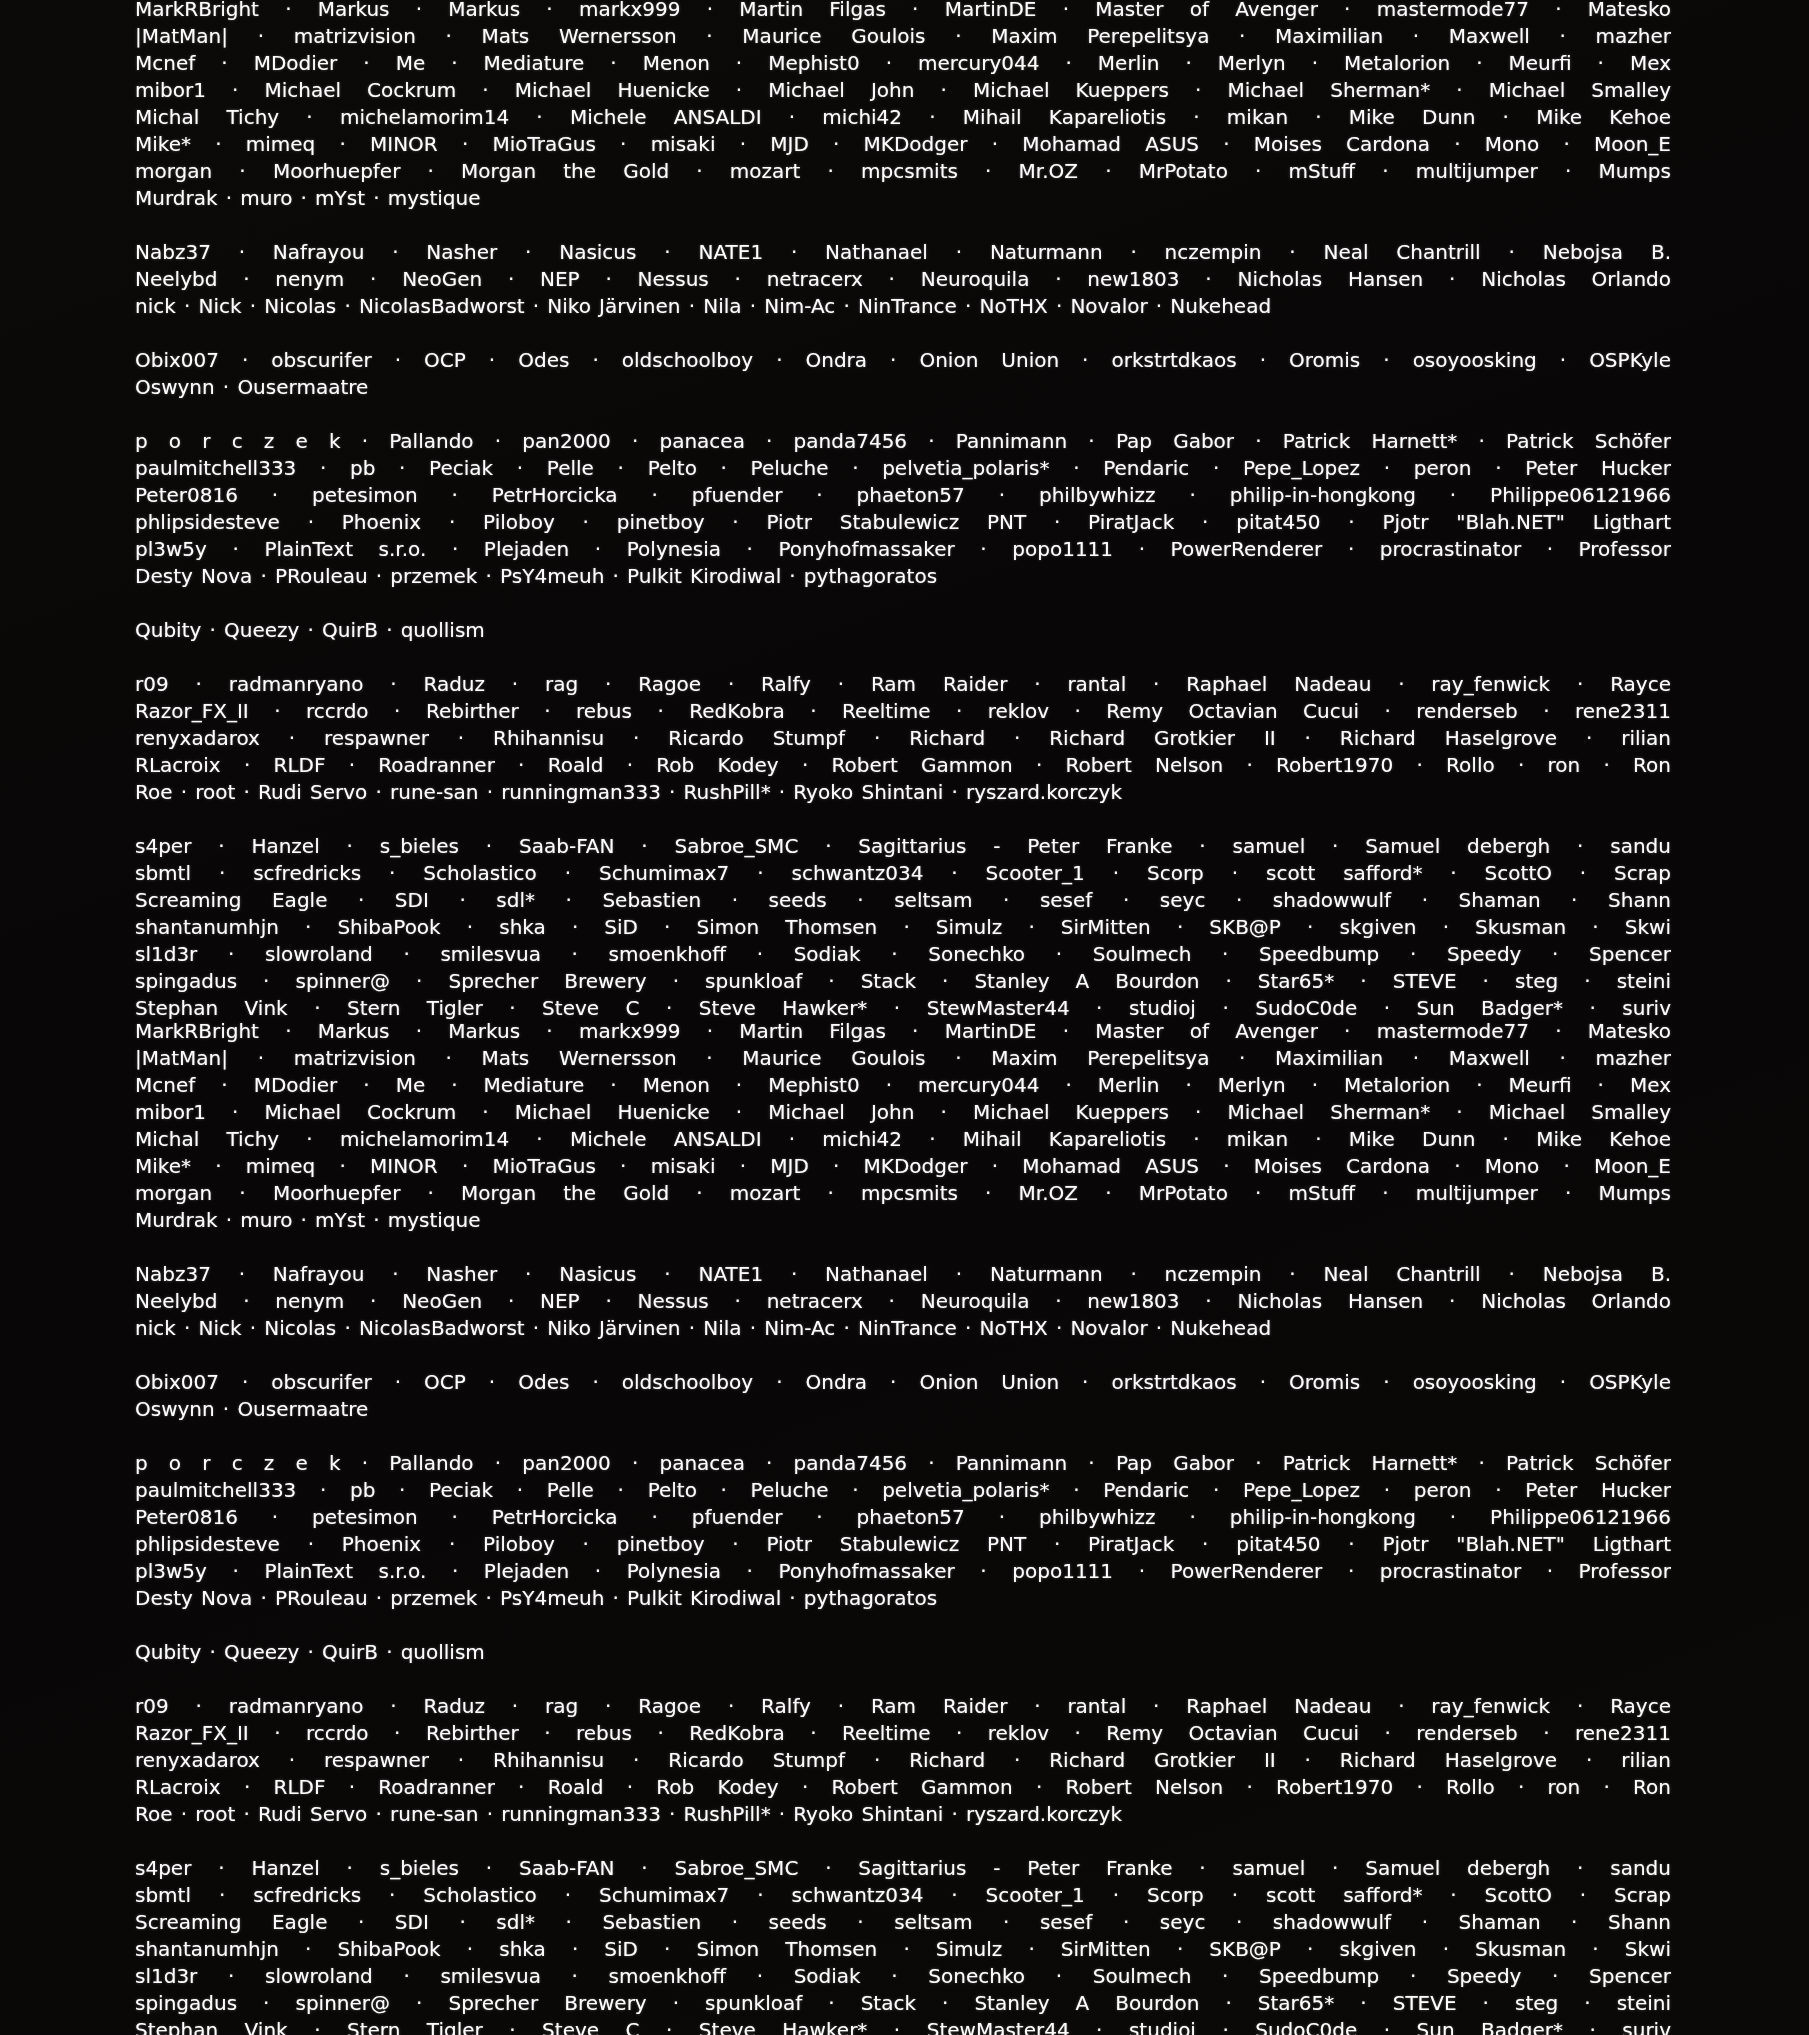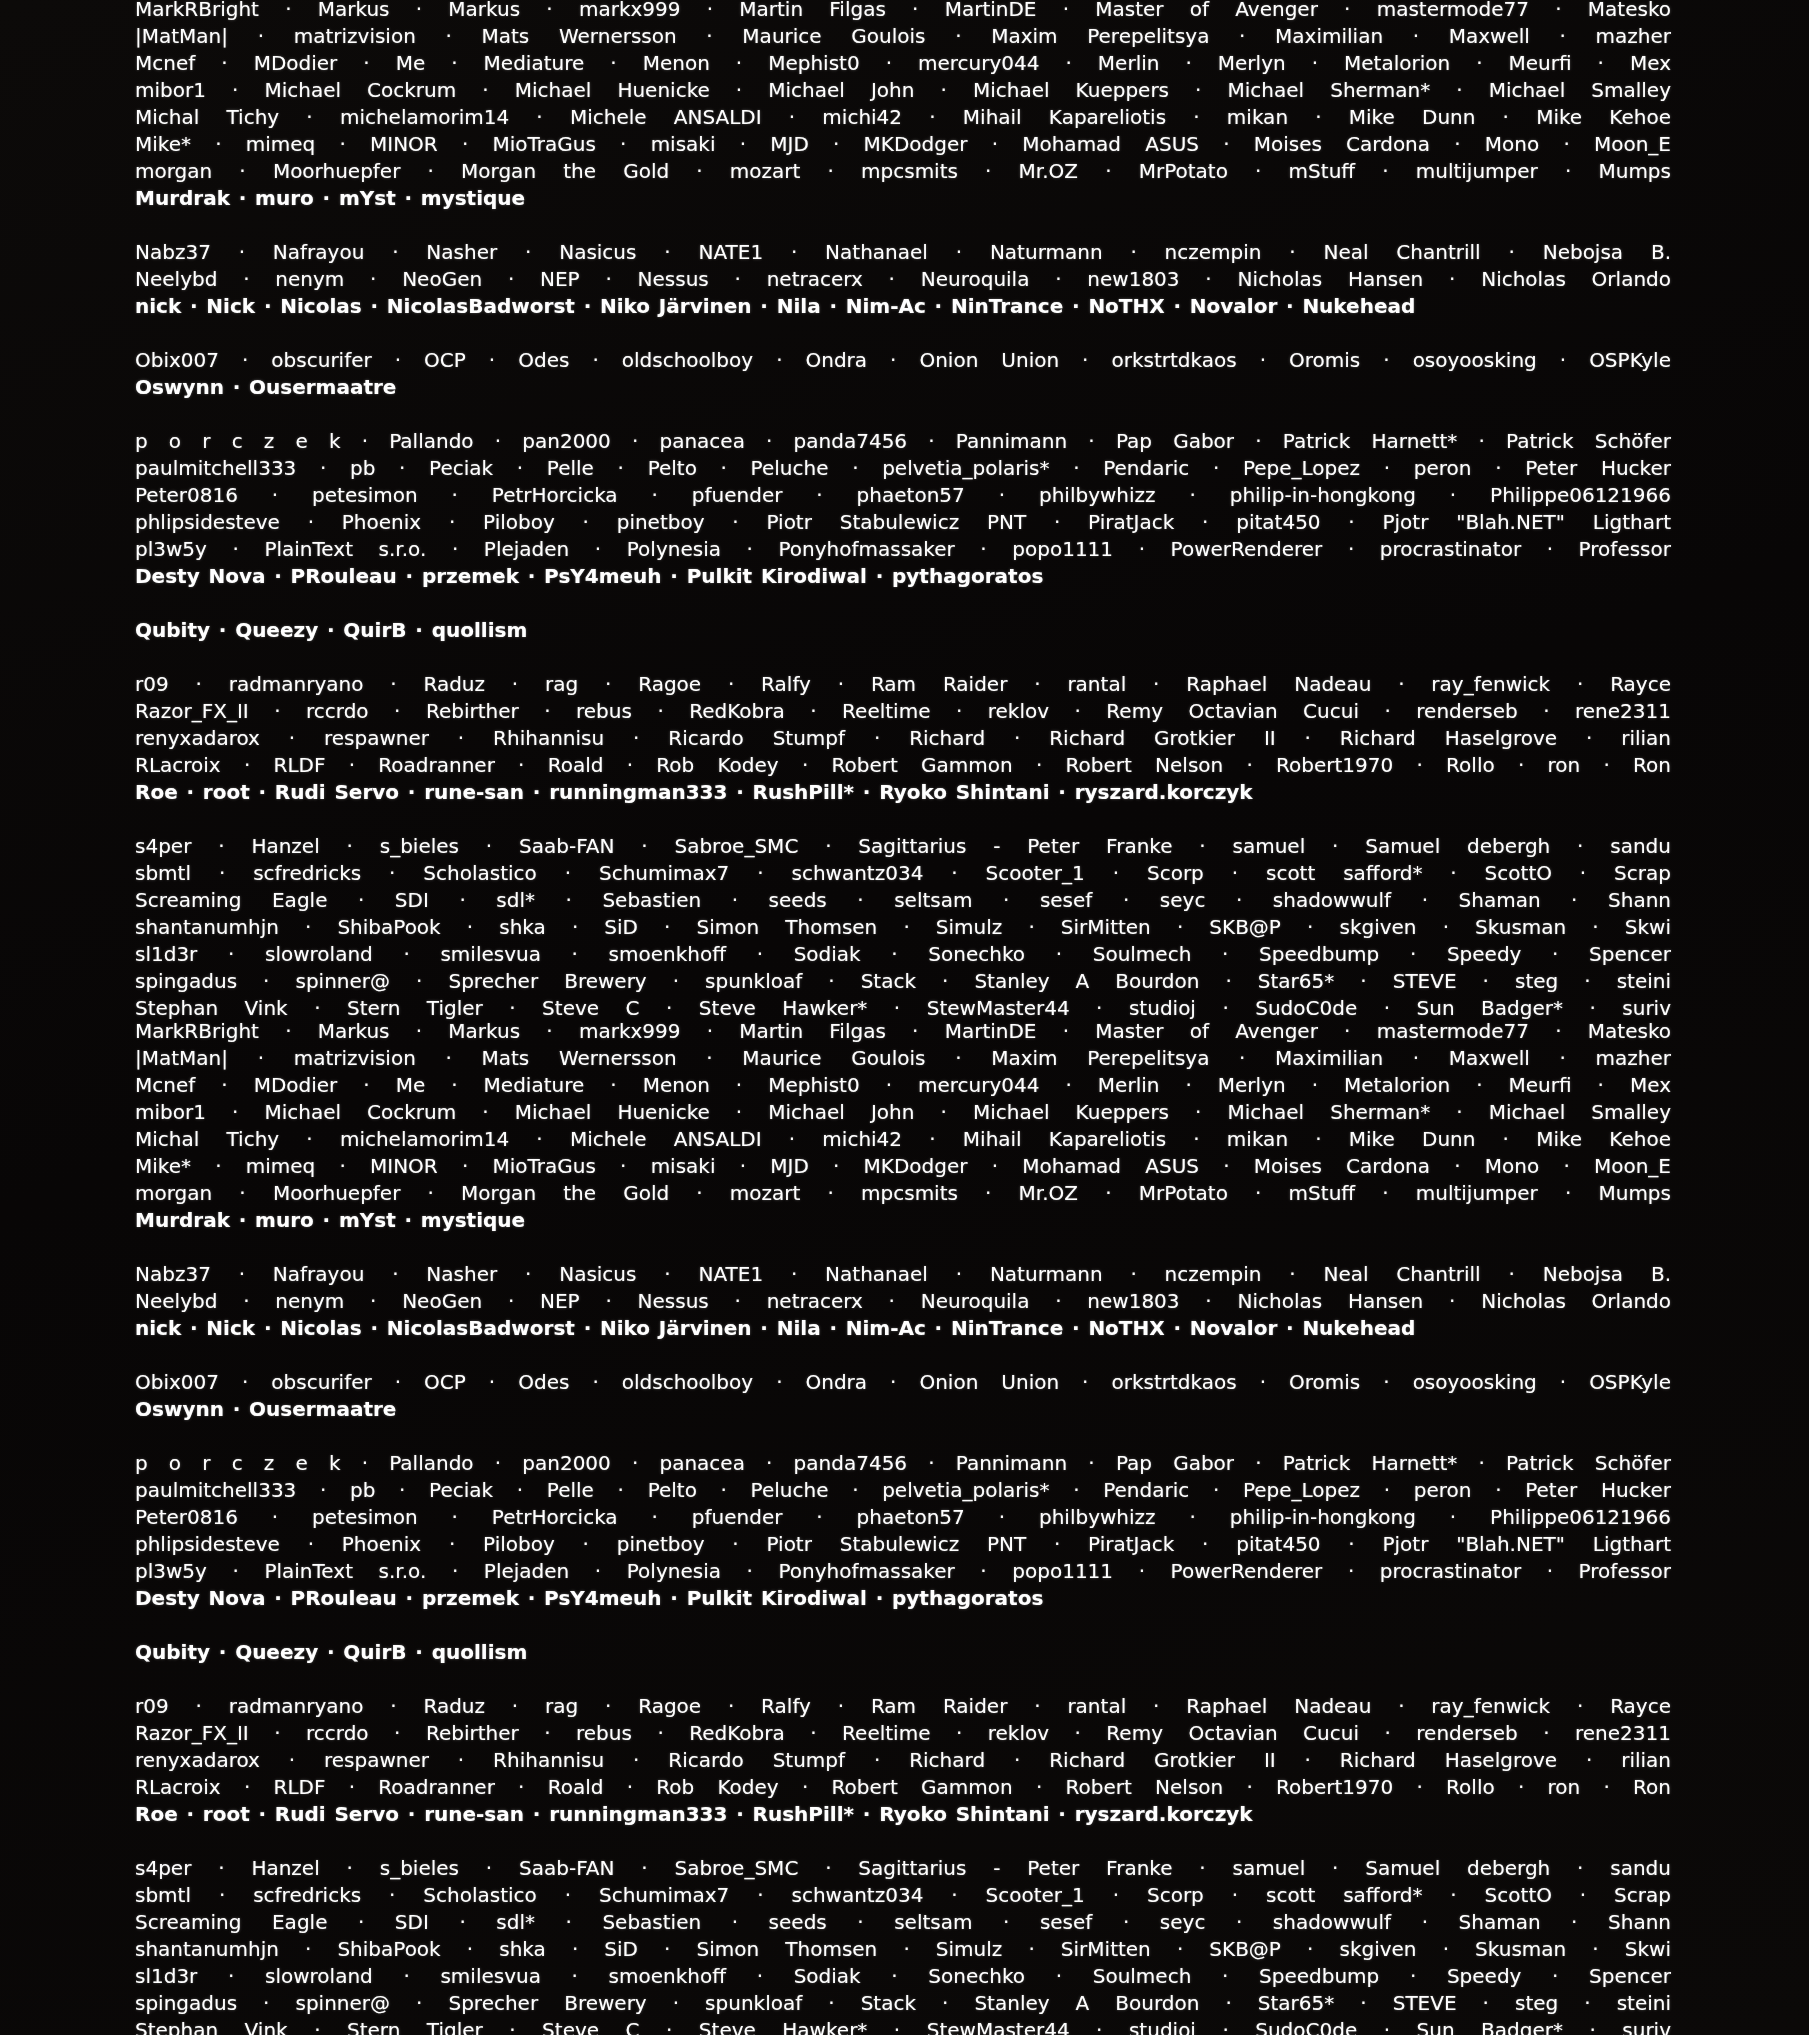--- a/index.html
+++ b/index.html
@@ -40,21 +40,20 @@
     margin-bottom: 0;
   }
   .line {
     text-align: justify;
     text-align-last: justify;
     text-justify: inter-word;
     white-space: normal;
   }
   .line.last {
     text-align-last: left;
-    font-weight: bold;
   }
 </style>
 </head>
 <body>
 
 <div class="credits-scroll">
     <div class="copy">
       <div class="section">
         <div class="line">MarkRBright · Markus · Markus · markx999 · Martin Filgas · MartinDE · Master of Avenger · mastermode77 · Matesko</div>
         <div class="line">|MatMan| · matrizvision · Mats Wernersson · Maurice Goulois · Maxim Perepelitsya · Maximilian · Maxwell · mazher</div>

